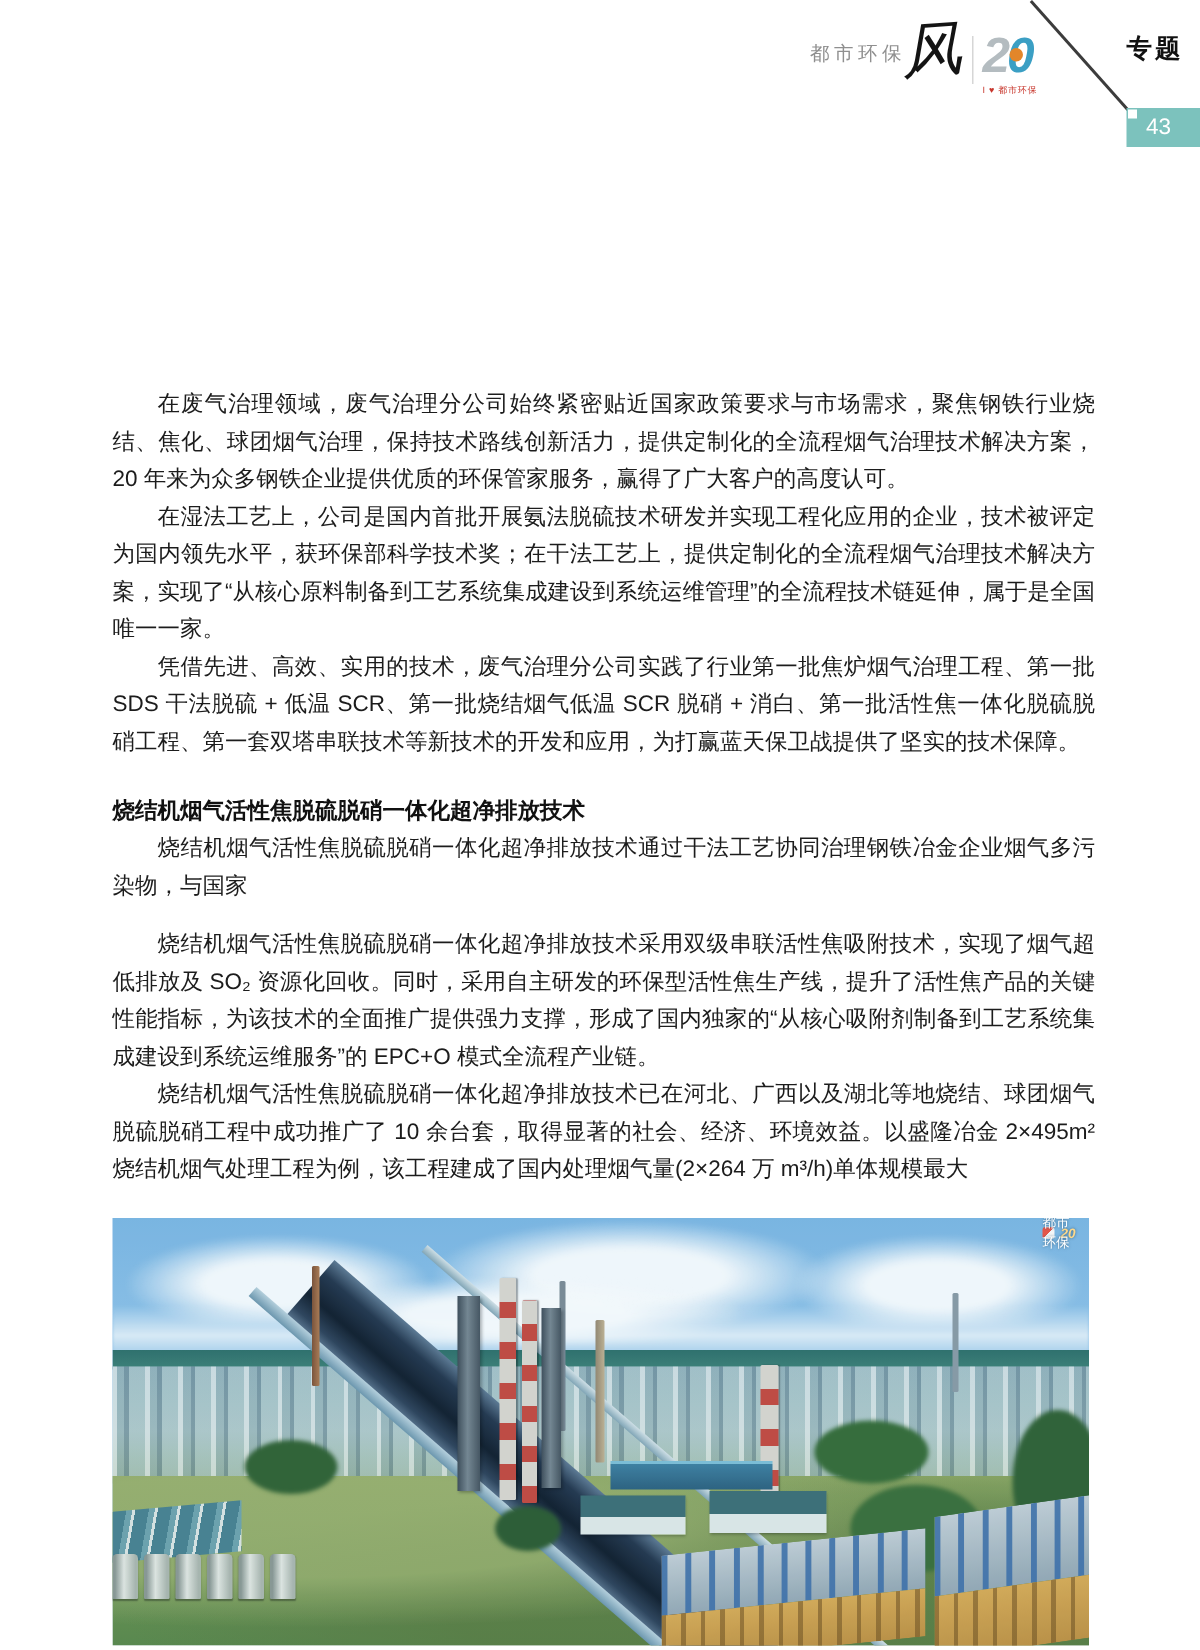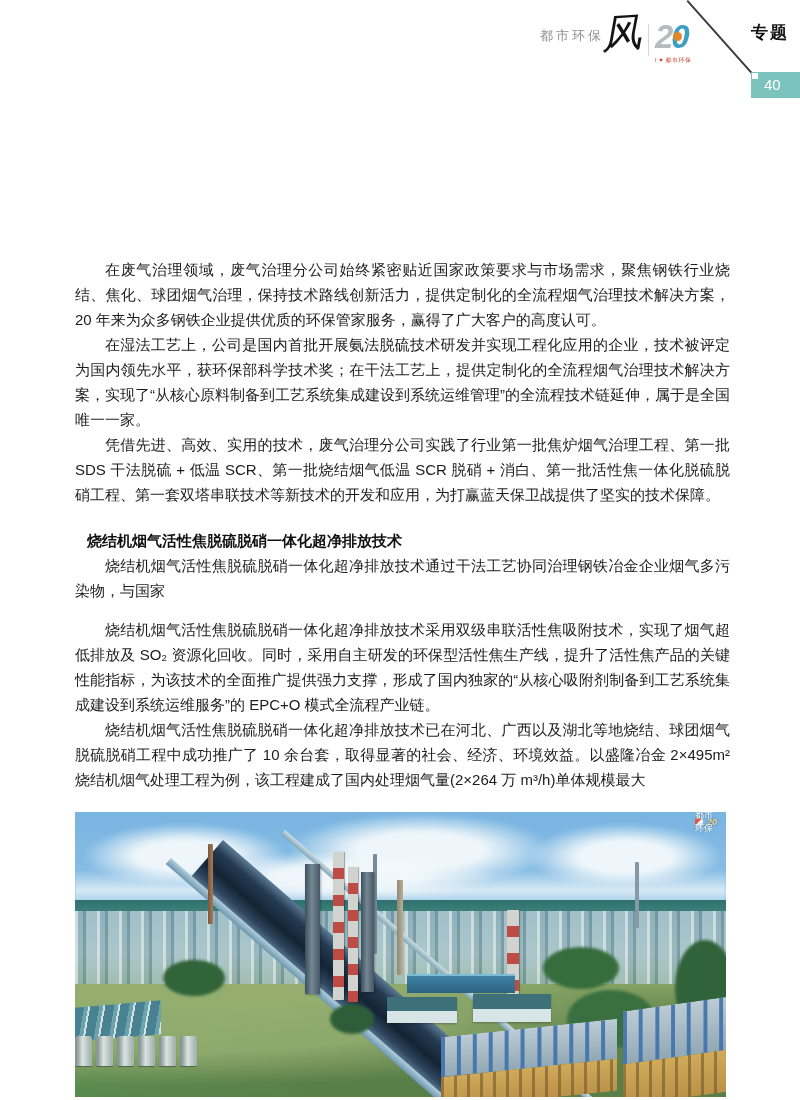--- a/index.html
+++ b/index.html
@@ -28,21 +28,21 @@
   .title { position:absolute; left:75px; top:146px; width:655px; text-align:center;
            font-size:38px; font-weight:800; letter-spacing:1px; color:#101010; }
   .subtitle { position:absolute; left:75px; top:208px; width:655px; text-align:center;
               font-size:21px; font-weight:500; color:#202020; }
 
   
   .columns { position:absolute; left:75px; top:257px; width:655px; display:flex; gap:14px;flex-direction:column; }
   .col { flex:1; font-size:15px; line-height:25px; text-align:justify; }
   .col p { margin:0; text-indent:2em; }
   .col p.cont { text-indent:0; }
-  .col h3 { margin:21px 0 0 12px; font-size:15px; line-height:25px; font-weight:bold; color:#111; }
+  .col h3 { margin:21px 0 0 0; font-size:15px; line-height:25px; font-weight:bold; color:#111; }
 
   
   .photo { position:absolute; left:75px; top:812px; width:651px; height:285px; overflow:hidden;
            background:linear-gradient(180deg,#7db7e4 0%,#9ccaec 45%,#cde6f5 88%,#e8f3f9 100%); }
   .photo * { position:absolute; }
   .cloud { background:radial-gradient(ellipse at 50% 55%, rgba(255,255,255,.97) 35%, rgba(255,255,255,0) 72%); filter:blur(2px); }
   .haze { left:0; top:58px; width:651px; height:34px; background:linear-gradient(180deg,rgba(255,255,255,0),rgba(255,255,255,.75) 60%,rgba(255,255,255,.2)); filter:blur(1px); }
   .horizon { left:0; top:88px; width:651px; height:13px; background:linear-gradient(180deg,#2e6e68,#3d8074); filter:blur(.5px); }
   .midband { left:0; top:99px; width:651px; height:78px;
     background:
@@ -93,21 +93,21 @@
 
   <div class="brand-text">都市环保</div>
   <div class="calligraphy">风</div>
   <div class="header-divider"></div>
   <div class="logo20"><span class="digit2">2</span><span class="digit0">0</span><span class="dot"></span></div>
   <div class="logo-tagline">I ♥ 都市环保</div>
   <div class="topic-label">专题</div>
   <div class="diagonal-line"></div>
   <div class="page-num-box">
     <span class="corner"></span>
-    <span class="num">40</span>
+    <span class="num">43</span>
   </div>
 
 
   <div class="columns">
     <div class="col">
       <p>在废气治理领域，废气治理分公司始终紧密贴近国家政策要求与市场需求，聚焦钢铁行业烧结、焦化、球团烟气治理，保持技术路线创新活力，提供定制化的全流程烟气治理技术解决方案，20 年来为众多钢铁企业提供优质的环保管家服务，赢得了广大客户的高度认可。</p>
       <p>在湿法工艺上，公司是国内首批开展氨法脱硫技术研发并实现工程化应用的企业，技术被评定为国内领先水平，获环保部科学技术奖；在干法工艺上，提供定制化的全流程烟气治理技术解决方案，实现了“从核心原料制备到工艺系统集成建设到系统运维管理”的全流程技术链延伸，属于是全国唯一一家。</p>
       <p>凭借先进、高效、实用的技术，废气治理分公司实践了行业第一批焦炉烟气治理工程、第一批 SDS 干法脱硫 + 低温 SCR、第一批烧结烟气低温 SCR 脱硝 + 消白、第一批活性焦一体化脱硫脱硝工程、第一套双塔串联技术等新技术的开发和应用，为打赢蓝天保卫战提供了坚实的技术保障。</p>
       <h3>烧结机烟气活性焦脱硫脱硝一体化超净排放技术</h3>
       <p>烧结机烟气活性焦脱硫脱硝一体化超净排放技术通过干法工艺协同治理钢铁冶金企业烟气多污染物，与国家</p>

